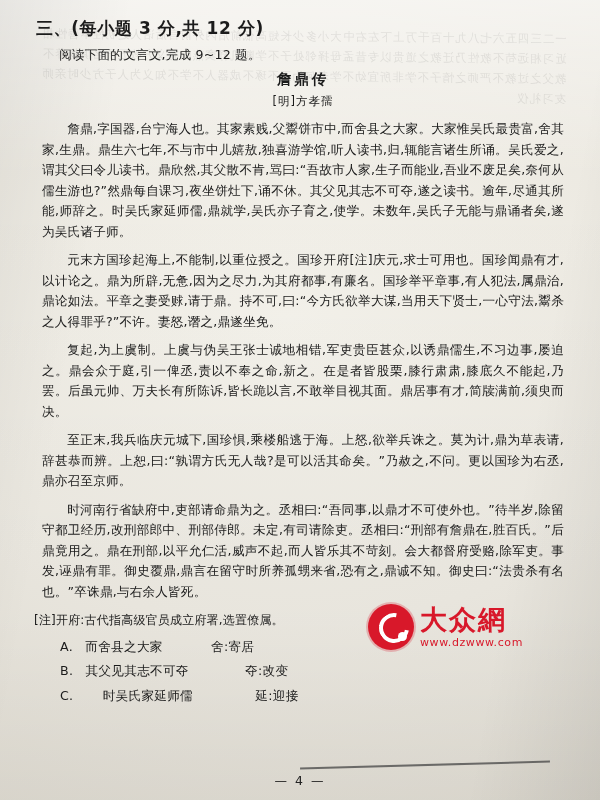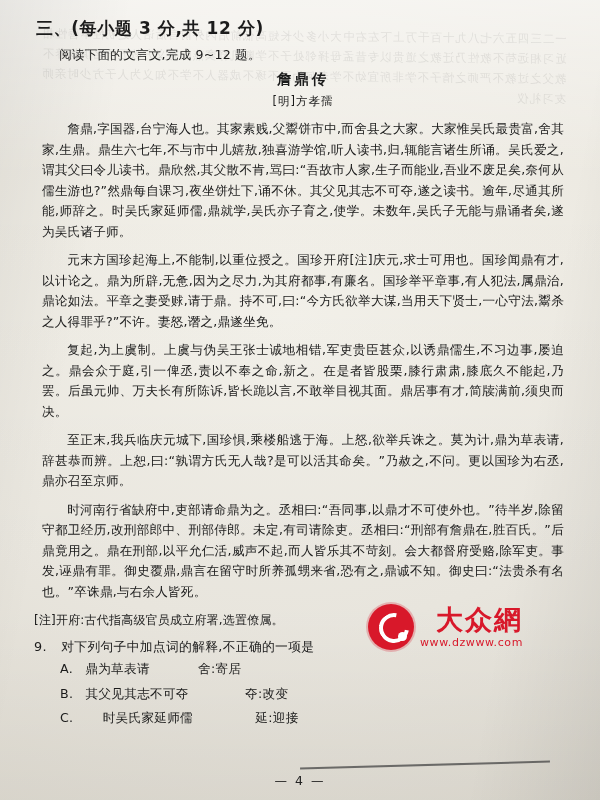--- a/index.html
+++ b/index.html
@@ -167,21 +167,20 @@
     bottom: 9px;
     width: 9px;
     height: 9px;
     background: #fff;
     border-radius: 50%;
   }
   .logo-text {
     display: flex;
     flex-direction: column;
     line-height: 1;
-    align-items: flex-end;
   }
   .logo-cn {
     color: #d8182a;
     font-size: 27px;
     font-weight: 700;
     letter-spacing: 2px;
     font-family: "DejaVu Sans", "Liberation Sans", sans-serif;
   }
   .logo-url {
     color: #d8182a;
@@ -208,28 +207,24 @@
 
     <p class="para">詹鼎,字国器,台宁海人也。其家素贱,父鬻饼市中,而舍县之大家。大家惟吴氏最贵富,舍其家,生鼎。鼎生六七年,不与市中儿嬉敖,独喜游学馆,听人读书,归,辄能言诸生所诵。吴氏爱之,谓其父曰令儿读书。鼎欣然,其父散不肯,骂曰:“吾故市人家,生子而能业,吾业不废足矣,奈何从儒生游也?”然鼎每自课习,夜坐饼灶下,诵不休。其父见其志不可夺,遂之读书。逾年,尽通其所能,师辞之。时吴氏家延师儒,鼎就学,吴氏亦子育之,使学。未数年,吴氏子无能与鼎诵者矣,遂为吴氏诸子师。</p>
     <p class="para">元末方国珍起海上,不能制,以重位授之。国珍开府[注]庆元,求士可用也。国珍闻鼎有才,以计论之。鼎为所辟,无惫,因为之尽力,为其府都事,有廉名。国珍举平章事,有人犯法,属鼎治,鼎论如法。平章之妻受赇,请于鼎。持不可,曰:“今方氏欲举大谋,当用天下贤士,一心守法,鬻杀之人得罪乎?”不许。妻怒,谮之,鼎遂坐免。</p>
     <p class="para">复起,为上虞制。上虞与伪吴王张士诚地相错,军吏贵臣甚众,以诱鼎儒生,不习边事,屡迫之。鼎会众于庭,引一俾丞,责以不奉之命,新之。在是者皆股栗,膝行肃肃,膝底久不能起,乃罢。后虽元帅、万夫长有所陈诉,皆长跪以言,不敢举目视其面。鼎居事有才,简牍满前,须臾而决。</p>
     <p class="para">至正末,我兵临庆元城下,国珍惧,乘楼船逃于海。上怒,欲举兵诛之。莫为计,鼎为草表请,辞甚恭而辨。上恕,曰:“孰谓方氏无人哉?是可以活其命矣。”乃赦之,不问。更以国珍为右丞,鼎亦召至京师。</p>
     <p class="para">时河南行省缺府中,吏部请命鼎为之。丞相曰:“吾同事,以鼎才不可使外也。”待半岁,除留守都卫经历,改刑部郎中、刑部侍郎。未定,有司请除吏。丞相曰:“刑部有詹鼎在,胜百氏。”后鼎竟用之。鼎在刑部,以平允仁活,威声不起,而人皆乐其不苛刻。会大都督府受赂,除军吏。事发,诬鼎有罪。御史覆鼎,鼎言在留守时所养孤甥来省,恐有之,鼎诚不知。御史曰:“法贵杀有名也。”卒诛鼎,与右余人皆死。</p>
 
 
     <p class="note">[注]开府:古代指高级官员成立府署,选置僚属。</p>
 
-    <p class="q-head">
-      <span>9.</span>
-      <span style="margin-left:10px">对下列句子中加点词的解释,不正确的一项是</span>
-    </p>
 
     <p class="opt">
       <span>A.</span>
-      <span style="margin-left:8px">鼎为草表请</span>
+      <span style="margin-left:8px">而舍县之大家</span>
       <span class="gloss">舍</span><span>:</span><span>寄居</span>
     </p>
 
     <p class="opt">
       <span>B.</span>
       <span style="margin-left:8px">其父见其志不可夺</span>
       <span class="gloss3">夺</span><span>:</span><span>改变</span>
     </p>
 
     <p class="opt">

